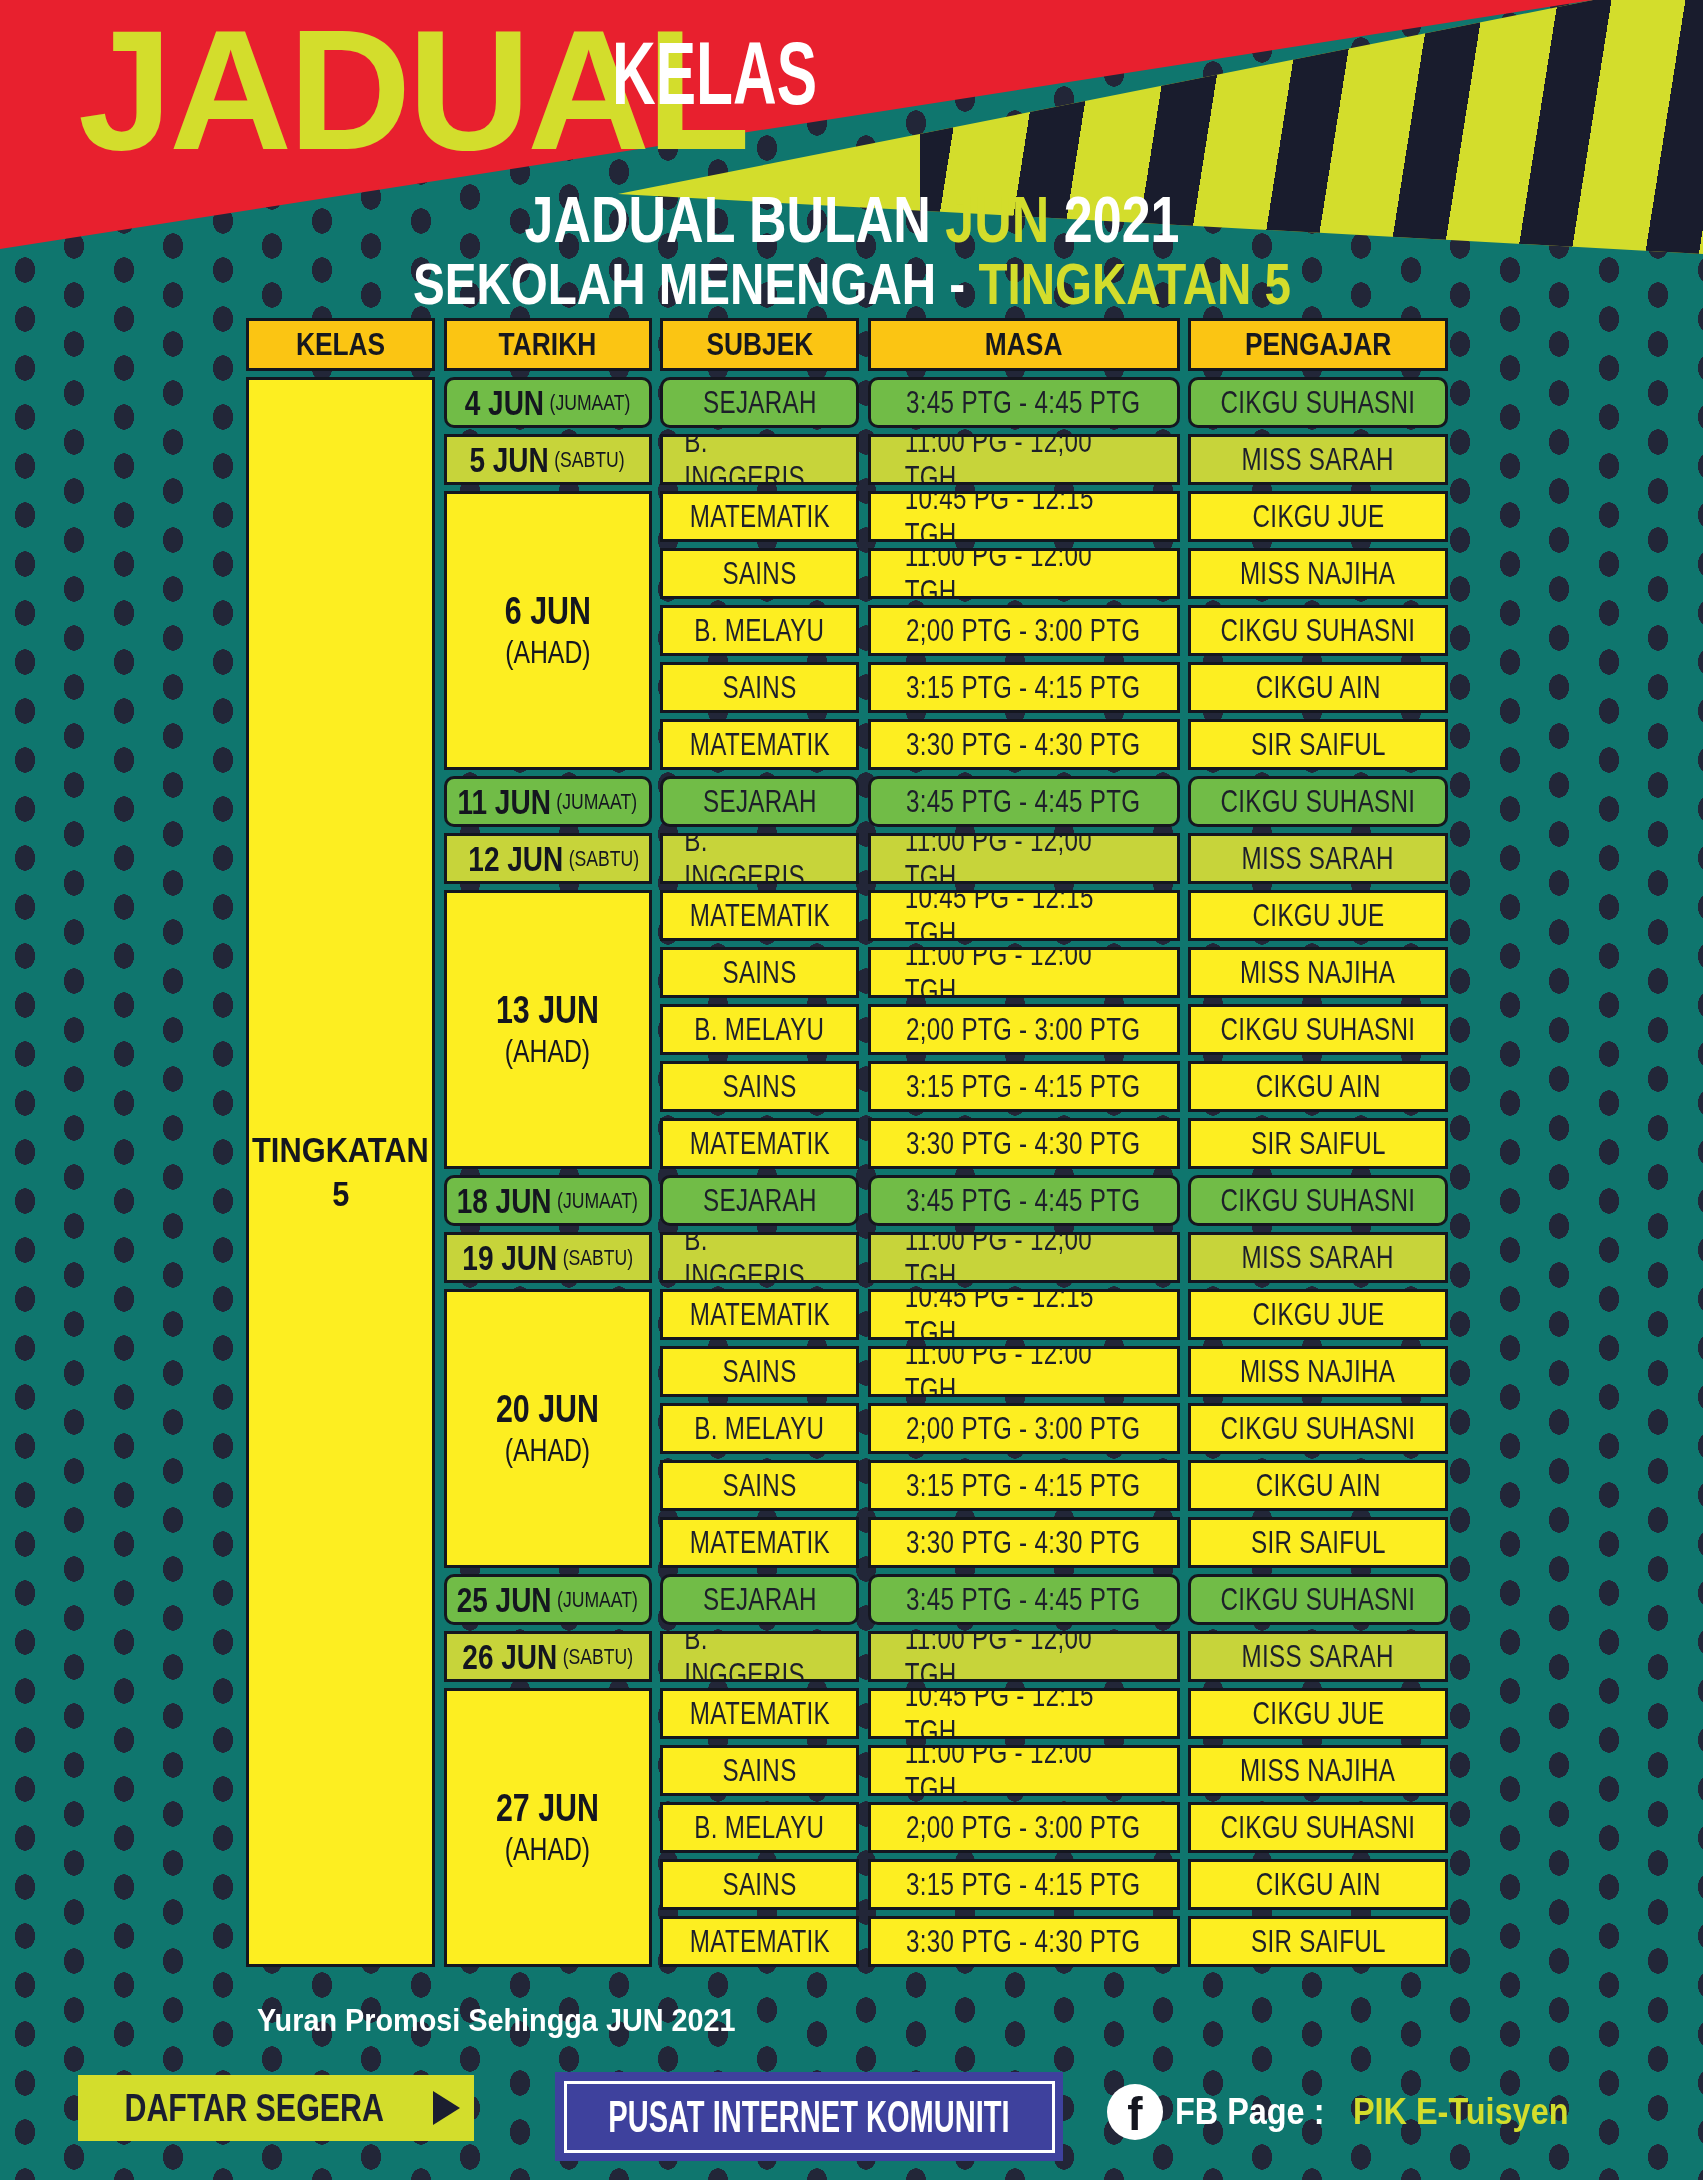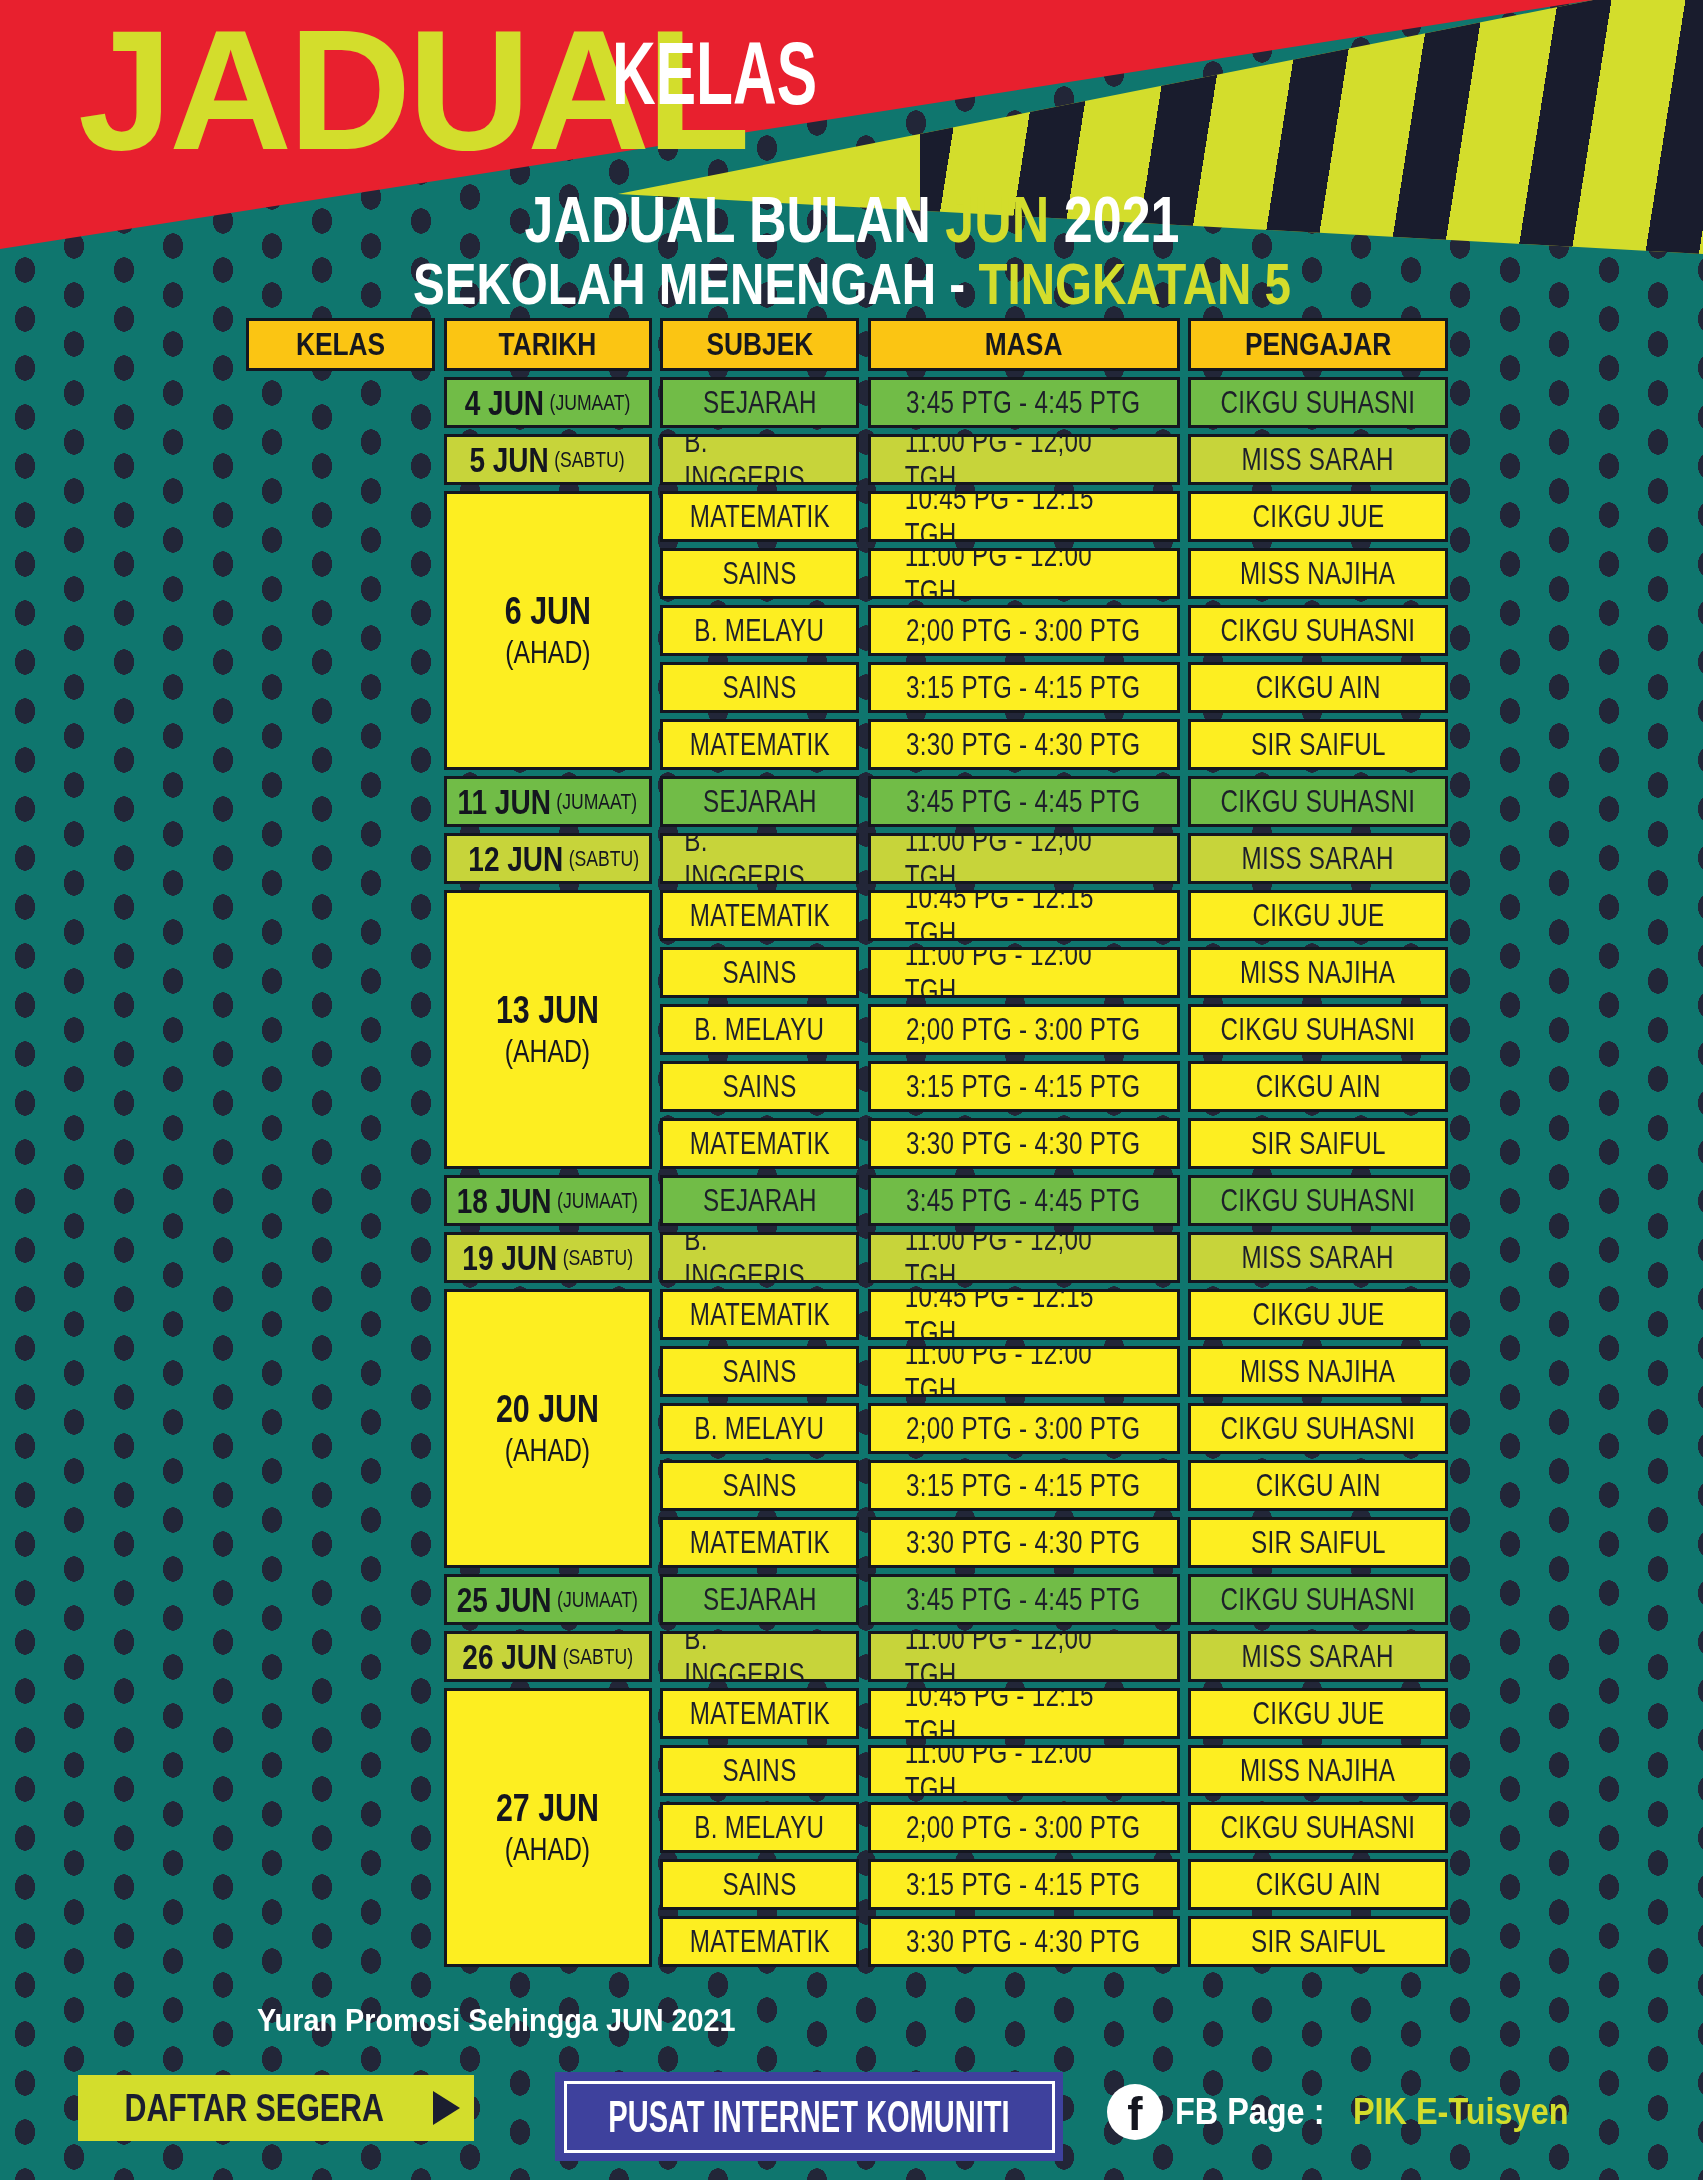--- a/index.html
+++ b/index.html
@@ -42,21 +42,21 @@
   .accent{color:#d3dd2c;}
 
   
   .grid{position:absolute;left:246px;top:318px;width:1202px;z-index:5;
     display:grid;grid-template-columns:189px 208px 199px 312px 260px;
     grid-template-rows:53px repeat(28,51px);column-gap:8.5px;row-gap:6px;}
   .cell{display:flex;align-items:center;justify-content:center;
     border:3.4px solid #14161f;box-sizing:border-box;overflow:hidden;}
   .hdr{background:#fbc513;}
   .hdr-t{font-size:31px;font-weight:700;color:#16181f;transform:scaleX(.85);}
-  .bg-green{background:#71bc47;}
+  .bg-green{background:#71bc47;border-radius:10px;}
   .bg-olive{background:#c7d43a;}
   .bg-yellow{background:#fdee21;}
   .cell-t{font-size:31px;font-weight:400;color:#1d1f2a;transform:scaleX(.78);letter-spacing:0.4px;}
   .datecell .dline{display:flex;align-items:center;gap:6.8px;transform:scaleX(.8);white-space:nowrap;}
   .d-big{font-size:35px;font-weight:700;color:#14161f;}
   .d-small{font-size:22px;font-weight:400;color:#14161f;}
   .merged .dstack{display:flex;flex-direction:column;align-items:center;gap:3.4px;transform:scaleX(.8);}
   .m-big{font-size:38px;font-weight:700;color:#14161f;line-height:1.1;}
   .m-small{font-size:31px;font-weight:400;color:#14161f;line-height:1.1;}
   .kelas{flex-direction:column;gap:5.1px;}
@@ -116,20 +116,24 @@
       </div>
       <div class="cell hdr" style="grid-area: 1 / 3;">
         <span class="hdr-t cx">SUBJEK</span>
       </div>
       <div class="cell hdr" style="grid-area: 1 / 4;">
         <span class="hdr-t cx">MASA</span>
       </div>
       <div class="cell hdr" style="grid-area: 1 / 5;">
         <span class="hdr-t cx">PENGAJAR</span>
       </div>
+      <div class="cell bg-yellow kelas" style="grid-area: 2 / 1 / span 28;">
+        <span class="k-line">TINGKATAN</span>
+        <span class="k-line">5</span>
+      </div>
       <div class="cell bg-green datecell" style="grid-area: 2 / 2;">
         <span class="dline">
           <span class="d-big">4 JUN</span>
           <span class="d-small">(JUMAAT)</span>
         </span>
       </div>
       <div class="cell bg-green" style="grid-area: 2 / 3;">
         <span class="cell-t">SEJARAH</span>
       </div>
       <div class="cell bg-green" style="grid-area: 2 / 4;">

